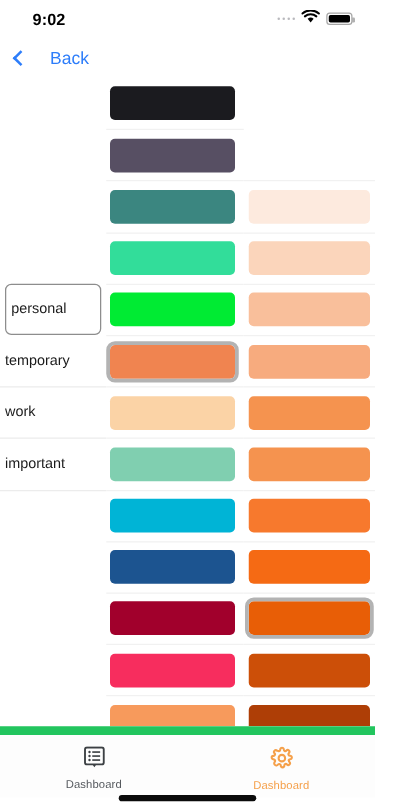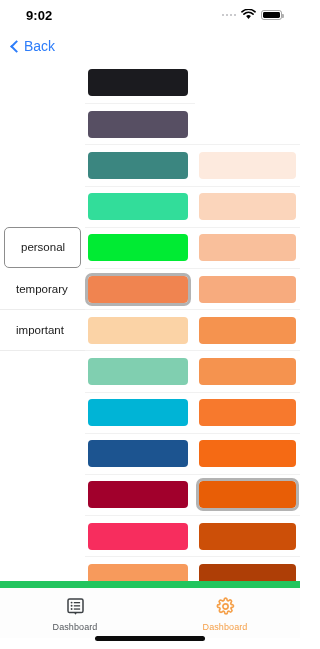--- a/index.html
+++ b/index.html
@@ -84,21 +84,21 @@
     width: 300px; height: 32px;
     background: #ffffff;
     display: flex;
     align-items: center;
     padding-left: 8px;
     box-sizing: border-box;
   }
   #back-button {
     display: flex;
     align-items: center;
-    gap: 4px;
+    gap: 20px;
     cursor: pointer;
     padding: 2px 4px;
   }
   #back-label {
     color: #2d7dfa;
     font-size: 14px;
   }
   .chev {
     display: block;
     width: 7px; height: 7px;
@@ -126,21 +126,21 @@
   #col-labels { left: 0; width: 85px; }
   #col-mid    { left: 85px; width: 110px; }
   #col-right  { left: 195px; width: 105px; }
 
   
   .lrow {
     height: 41.2px;
     display: flex;
     align-items: center;
     box-sizing: border-box;
-    padding-left: 16px;
+    padding-left: 4px;
     font-size: 11.5px;
     color: #1a1a1a;
   }
   .lrow.sep { border-top: 1px solid #ececec; }
   .lrow.empty { color: transparent; }
   .lrow.selected {
     border: 1px solid #8d8d8d;
     border-radius: 5px;
     background: #ffffff;
     margin: 0 4px;
@@ -252,20 +252,23 @@
           <span></span>
         </div>
         <div class="lrow empty">
           <span></span>
         </div>
         <div class="lrow selected">
           <span>personal</span>
         </div>
         <div class="lrow">
           <span>temporary</span>
+        </div>
+        <div class="lrow sep">
+          <span>work</span>
         </div>
         <div class="lrow sep">
           <span>important</span>
         </div>
         <div class="lrow sep empty">
           <span></span>
         </div>
         <div class="lrow empty">
           <span></span>
         </div>

